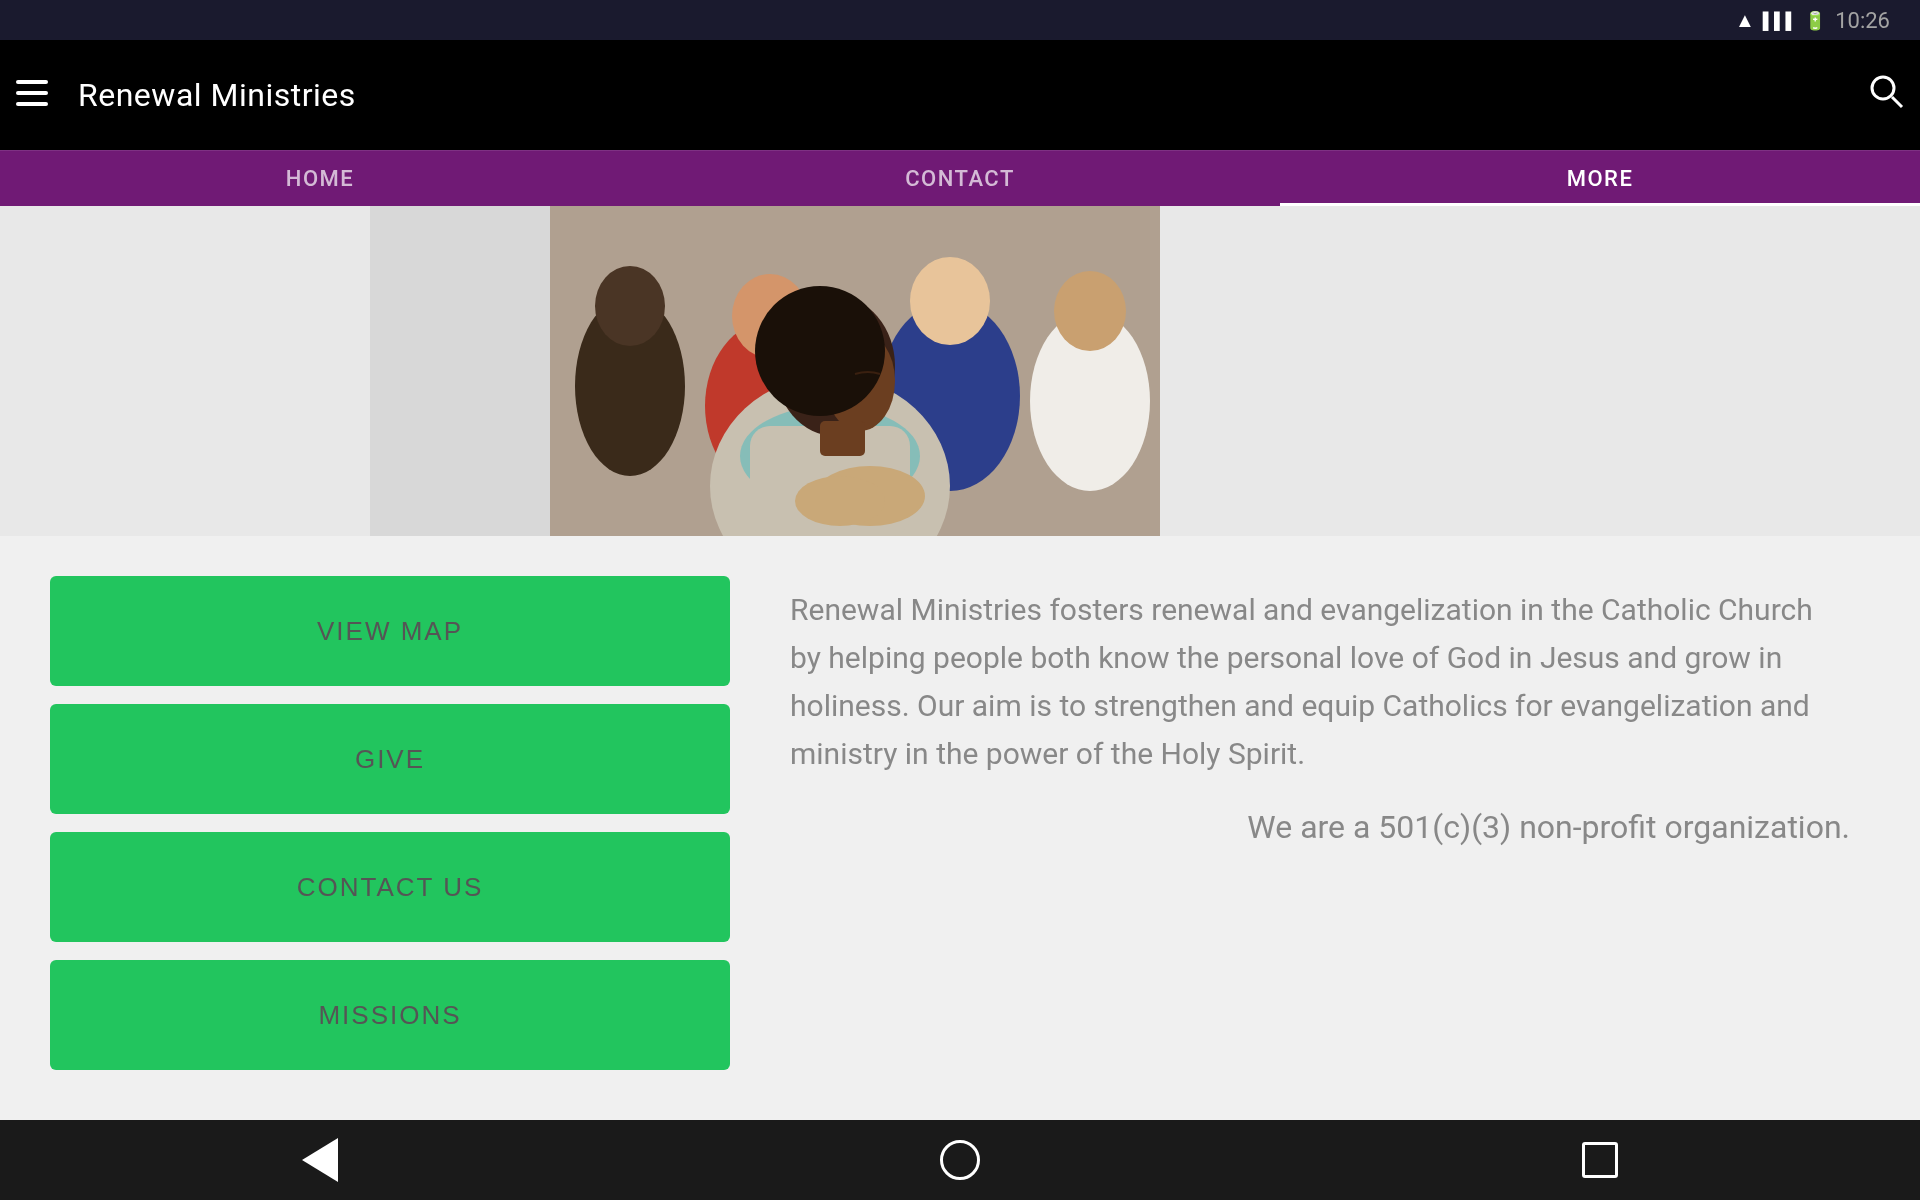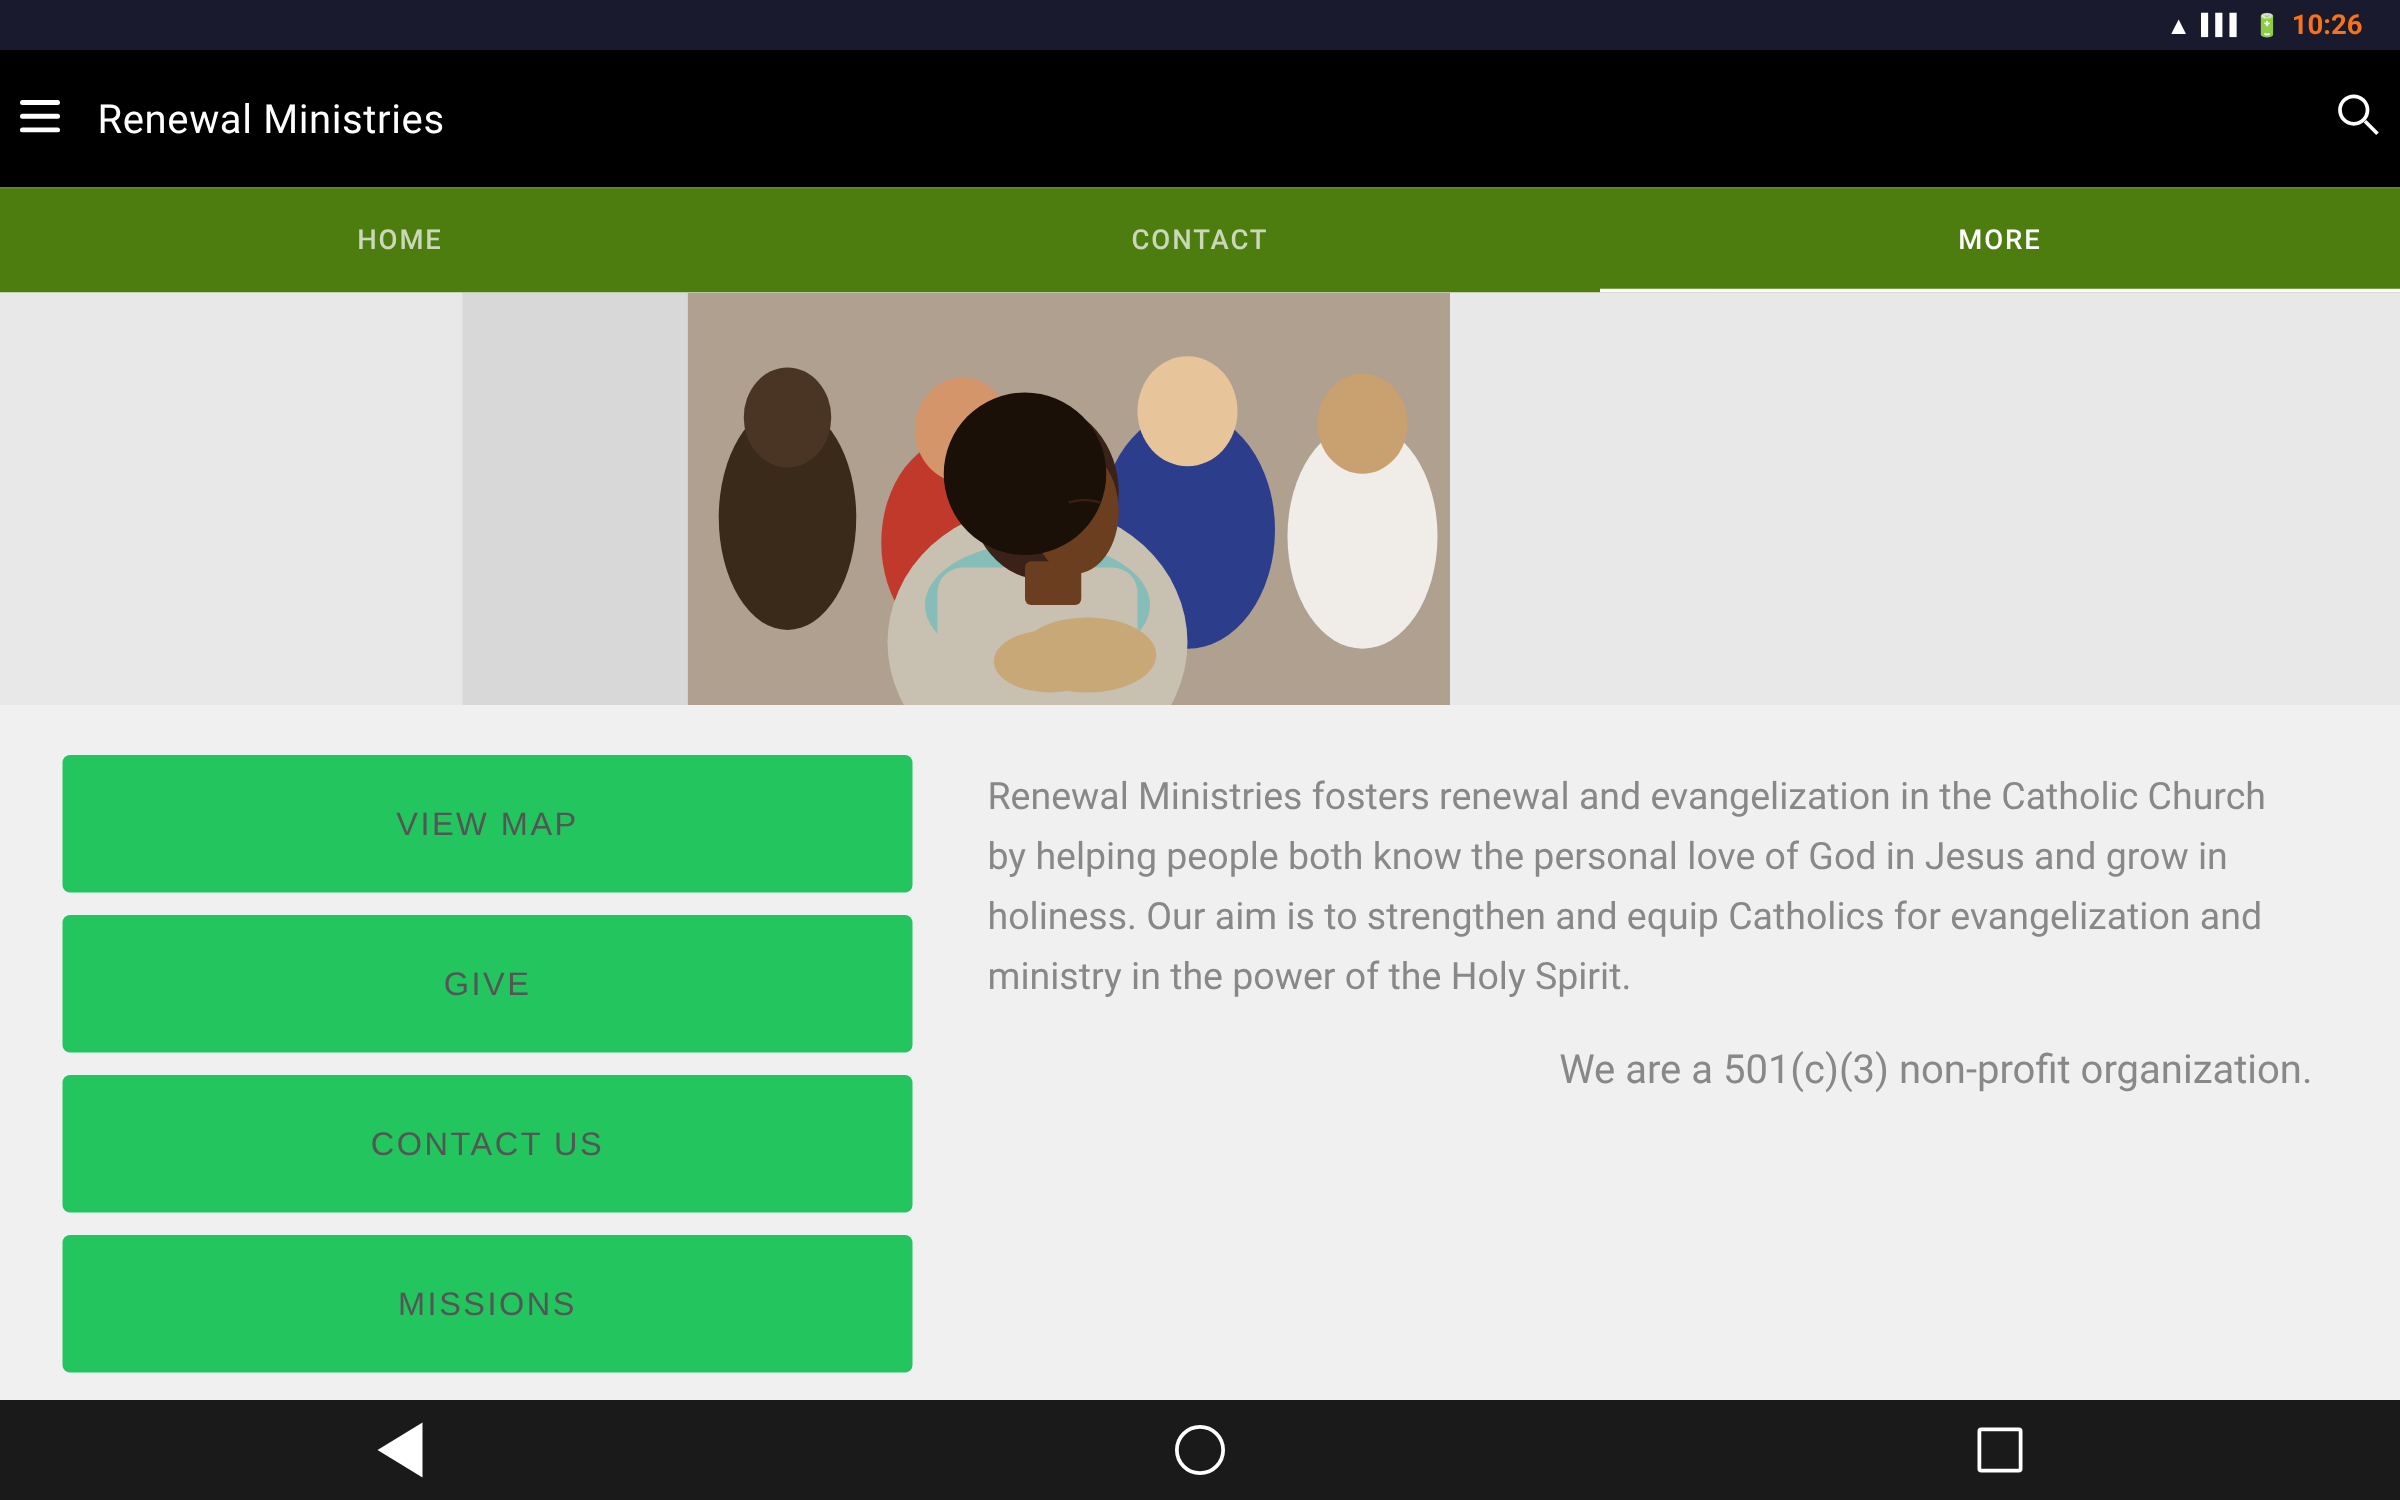--- a/index.html
+++ b/index.html
@@ -21,23 +21,23 @@
       justify-content: flex-end;
       padding: 0 30px;
       gap: 12px;
     }
     .status-bar-icons {
       display: flex;
       align-items: center;
       gap: 8px;
     }
     .status-time {
-      color: #f97316;
+      color: #a3a3a3;
       font-size: 22px;
-      font-weight: 700;
+      font-weight: 400;
     }
 
     
     .app-bar {
       width: 100%;
       height: 110px;
       background: #000000;
       display: flex;
       align-items: center;
       justify-content: space-between;
@@ -62,22 +62,22 @@
     }
     .search-icon {
       color: white;
       font-size: 34px;
       cursor: pointer;
     }
 
     
     .nav-tabs {
       width: 100%;
-      height: 84px;
-      background: #4d7c0f;
+      height: 56px;
+      background: #701a75;
       display: flex;
       align-items: center;
       justify-content: center;
       border-top: 1px solid rgba(255,255,255,0.1);
     }
     .nav-tab {
       flex: 1;
       height: 100%;
       display: flex;
       align-items: center;

